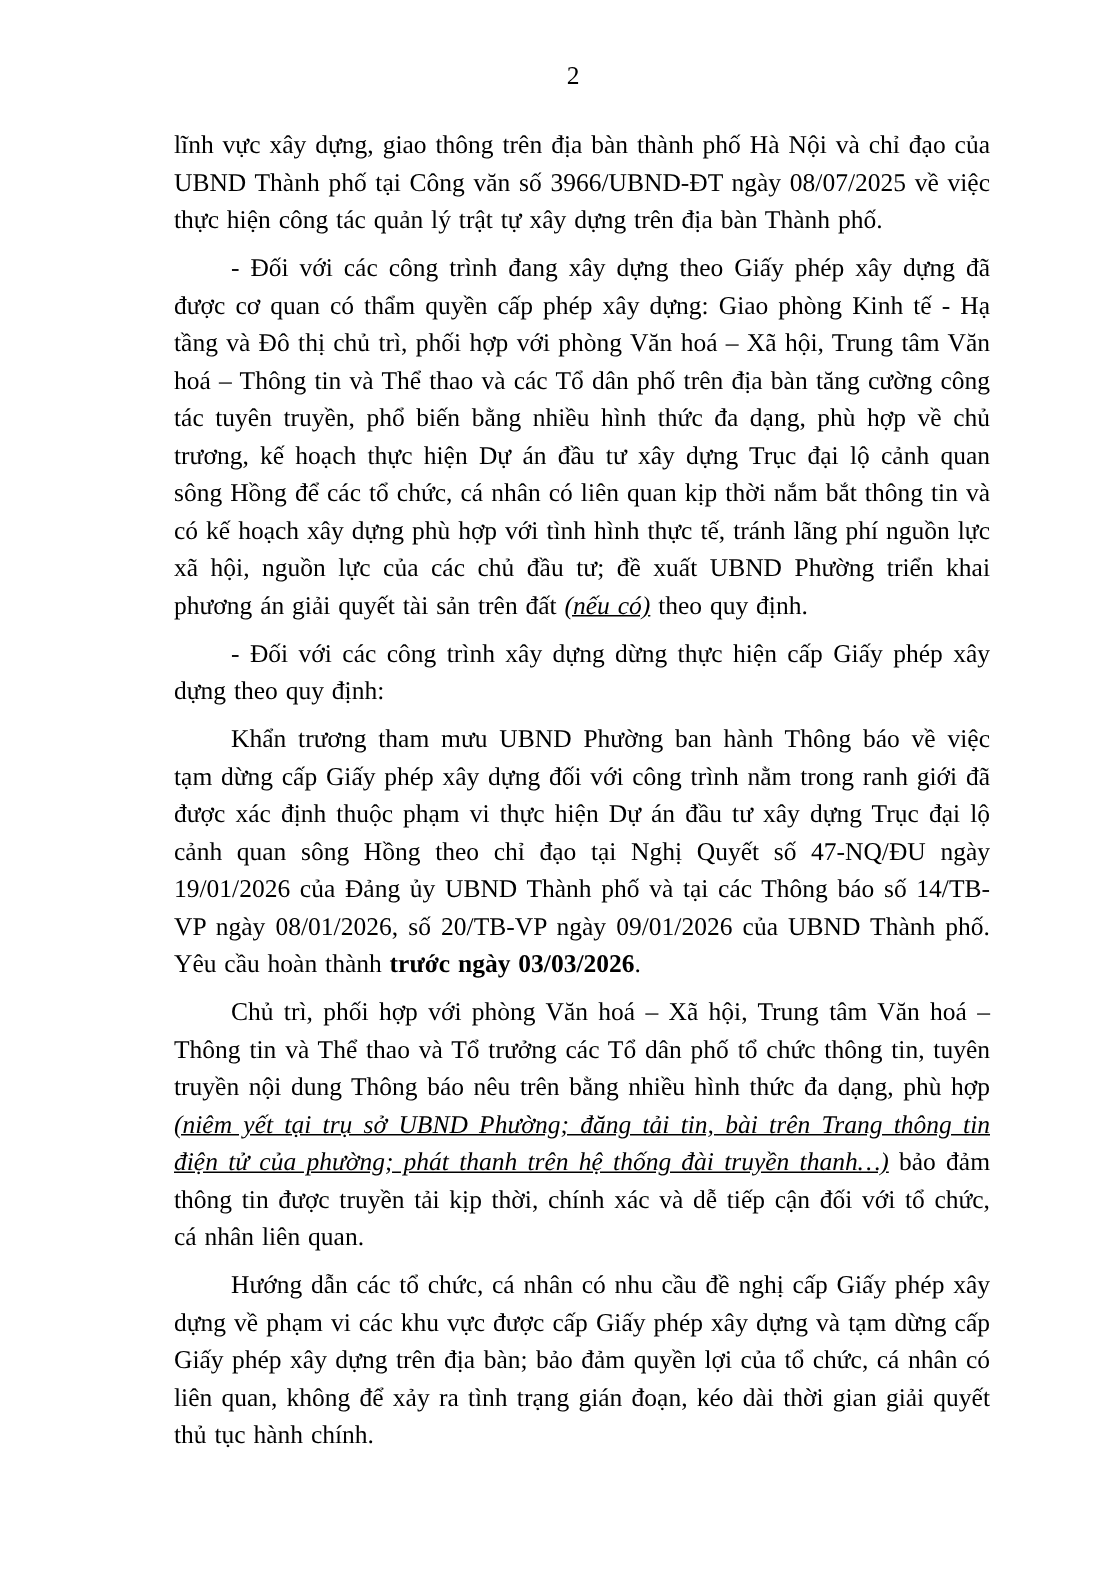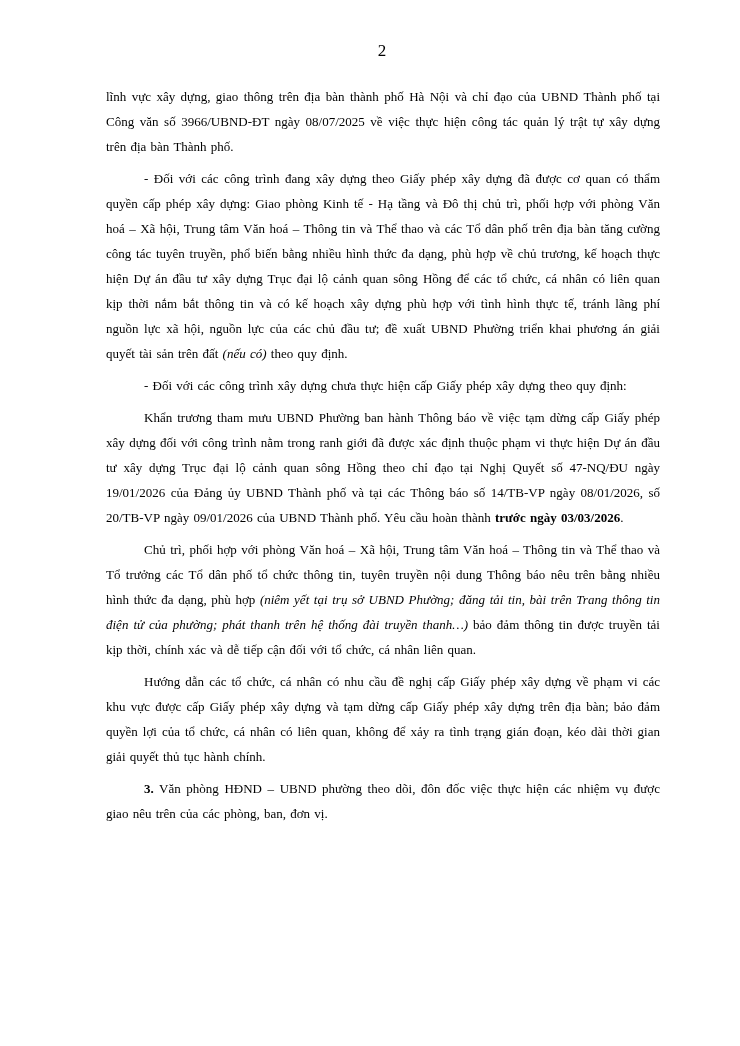--- a/index.html
+++ b/index.html
@@ -17,41 +17,40 @@
     color: #000000;
     overflow: hidden;
   }
   .page-number {
     text-align: center;
     font-size: 17px;
     line-height: 22px;
     margin: 0 0 22px 0;
   }
   .doc-body p.para {
-    margin: 0 0 7px 2px;
-    font-size: 13px;
+    margin: 0 0 7px 12px;
+    font-size: 17px;
     line-height: 25px;
     text-align: justify;
     word-spacing: 1px;
   }
   .doc-body p.para.indent {
     text-indent: 38px;
   }
   .run-normal { font-style: normal; font-weight: normal; }
-  .run-italic { font-style: italic; }
+  .run-italic { font-style: italic; text-decoration: underline; }
   .run-bold { font-weight: bold; }
   .run-bold-italic { font-weight: bold; }
 </style>
 </head>
 <body>
 
 <div class="page">
   <div class="page-number">2</div>
   <div class="doc-body" id="doc-body">
       <p class="para"><span class="run-normal">lĩnh vực xây dựng, giao thông trên địa bàn thành phố Hà Nội và chỉ đạo của UBND Thành phố tại Công văn số 3966/UBND-ĐT ngày 08/07/2025 về việc thực hiện công tác quản lý trật tự xây dựng trên địa bàn Thành phố.</span></p>
       <p class="para indent"><span class="run-normal">- Đối với các công trình đang xây dựng theo Giấy phép xây dựng đã được cơ quan có thẩm quyền cấp phép xây dựng: Giao phòng Kinh tế - Hạ tầng và Đô thị chủ trì, phối hợp với phòng Văn hoá – Xã hội, Trung tâm Văn hoá – Thông tin và Thể thao và các Tổ dân phố trên địa bàn tăng cường công tác tuyên truyền, phổ biến bằng nhiều hình thức đa dạng, phù hợp về chủ trương, kế hoạch thực hiện Dự án đầu tư xây dựng Trục đại lộ cảnh quan sông Hồng để các tổ chức, cá nhân có liên quan kịp thời nắm bắt thông tin và có kế hoạch xây dựng phù hợp với tình hình thực tế, tránh lãng phí nguồn lực xã hội, nguồn lực của các chủ đầu tư; đề xuất UBND Phường triển khai phương án giải quyết tài sản trên đất </span><span class="run-italic">(nếu có)</span><span class="run-normal"> theo quy định.</span></p>
-      <p class="para indent"><span class="run-normal">- Đối với các công trình xây dựng chưa thực hiện cấp Giấy phép xây dựng theo quy định:</span></p>
+      <p class="para indent"><span class="run-normal">- Đối với các công trình xây dựng dừng thực hiện cấp Giấy phép xây dựng theo quy định:</span></p>
       <p class="para indent"><span class="run-normal">Khẩn trương tham mưu UBND Phường ban hành Thông báo về việc tạm dừng cấp Giấy phép xây dựng đối với công trình nằm trong ranh giới đã được xác định thuộc phạm vi thực hiện Dự án đầu tư xây dựng Trục đại lộ cảnh quan sông Hồng theo chỉ đạo tại Nghị Quyết số 47-NQ/ĐU ngày 19/01/2026 của Đảng ủy UBND Thành phố và tại các Thông báo số 14/TB-VP ngày 08/01/2026, số 20/TB-VP ngày 09/01/2026 của UBND Thành phố. Yêu cầu hoàn thành </span><span class="run-bold-italic">trước ngày 03/03/2026</span><span class="run-normal">.</span></p>
       <p class="para indent"><span class="run-normal">Chủ trì, phối hợp với phòng Văn hoá – Xã hội, Trung tâm Văn hoá – Thông tin và Thể thao và Tổ trưởng các Tổ dân phố tổ chức thông tin, tuyên truyền nội dung Thông báo nêu trên bằng nhiều hình thức đa dạng, phù hợp </span><span class="run-italic">(niêm yết tại trụ sở UBND Phường; đăng tải tin, bài trên Trang thông tin điện tử của phường; phát thanh trên hệ thống đài truyền thanh…)</span><span class="run-normal"> bảo đảm thông tin được truyền tải kịp thời, chính xác và dễ tiếp cận đối với tổ chức, cá nhân liên quan.</span></p>
       <p class="para indent"><span class="run-normal">Hướng dẫn các tổ chức, cá nhân có nhu cầu đề nghị cấp Giấy phép xây dựng về phạm vi các khu vực được cấp Giấy phép xây dựng và tạm dừng cấp Giấy phép xây dựng trên địa bàn; bảo đảm quyền lợi của tổ chức, cá nhân có liên quan, không để xảy ra tình trạng gián đoạn, kéo dài thời gian giải quyết thủ tục hành chính.</span></p>
-      <p class="para indent"><span class="run-bold">3.</span><span class="run-normal"> Văn phòng HĐND – UBND phường theo dõi, đôn đốc việc thực hiện các nhiệm vụ được giao nêu trên của các phòng, ban, đơn vị.</span></p>
     </div>
 </div>
 
 </body></html>

